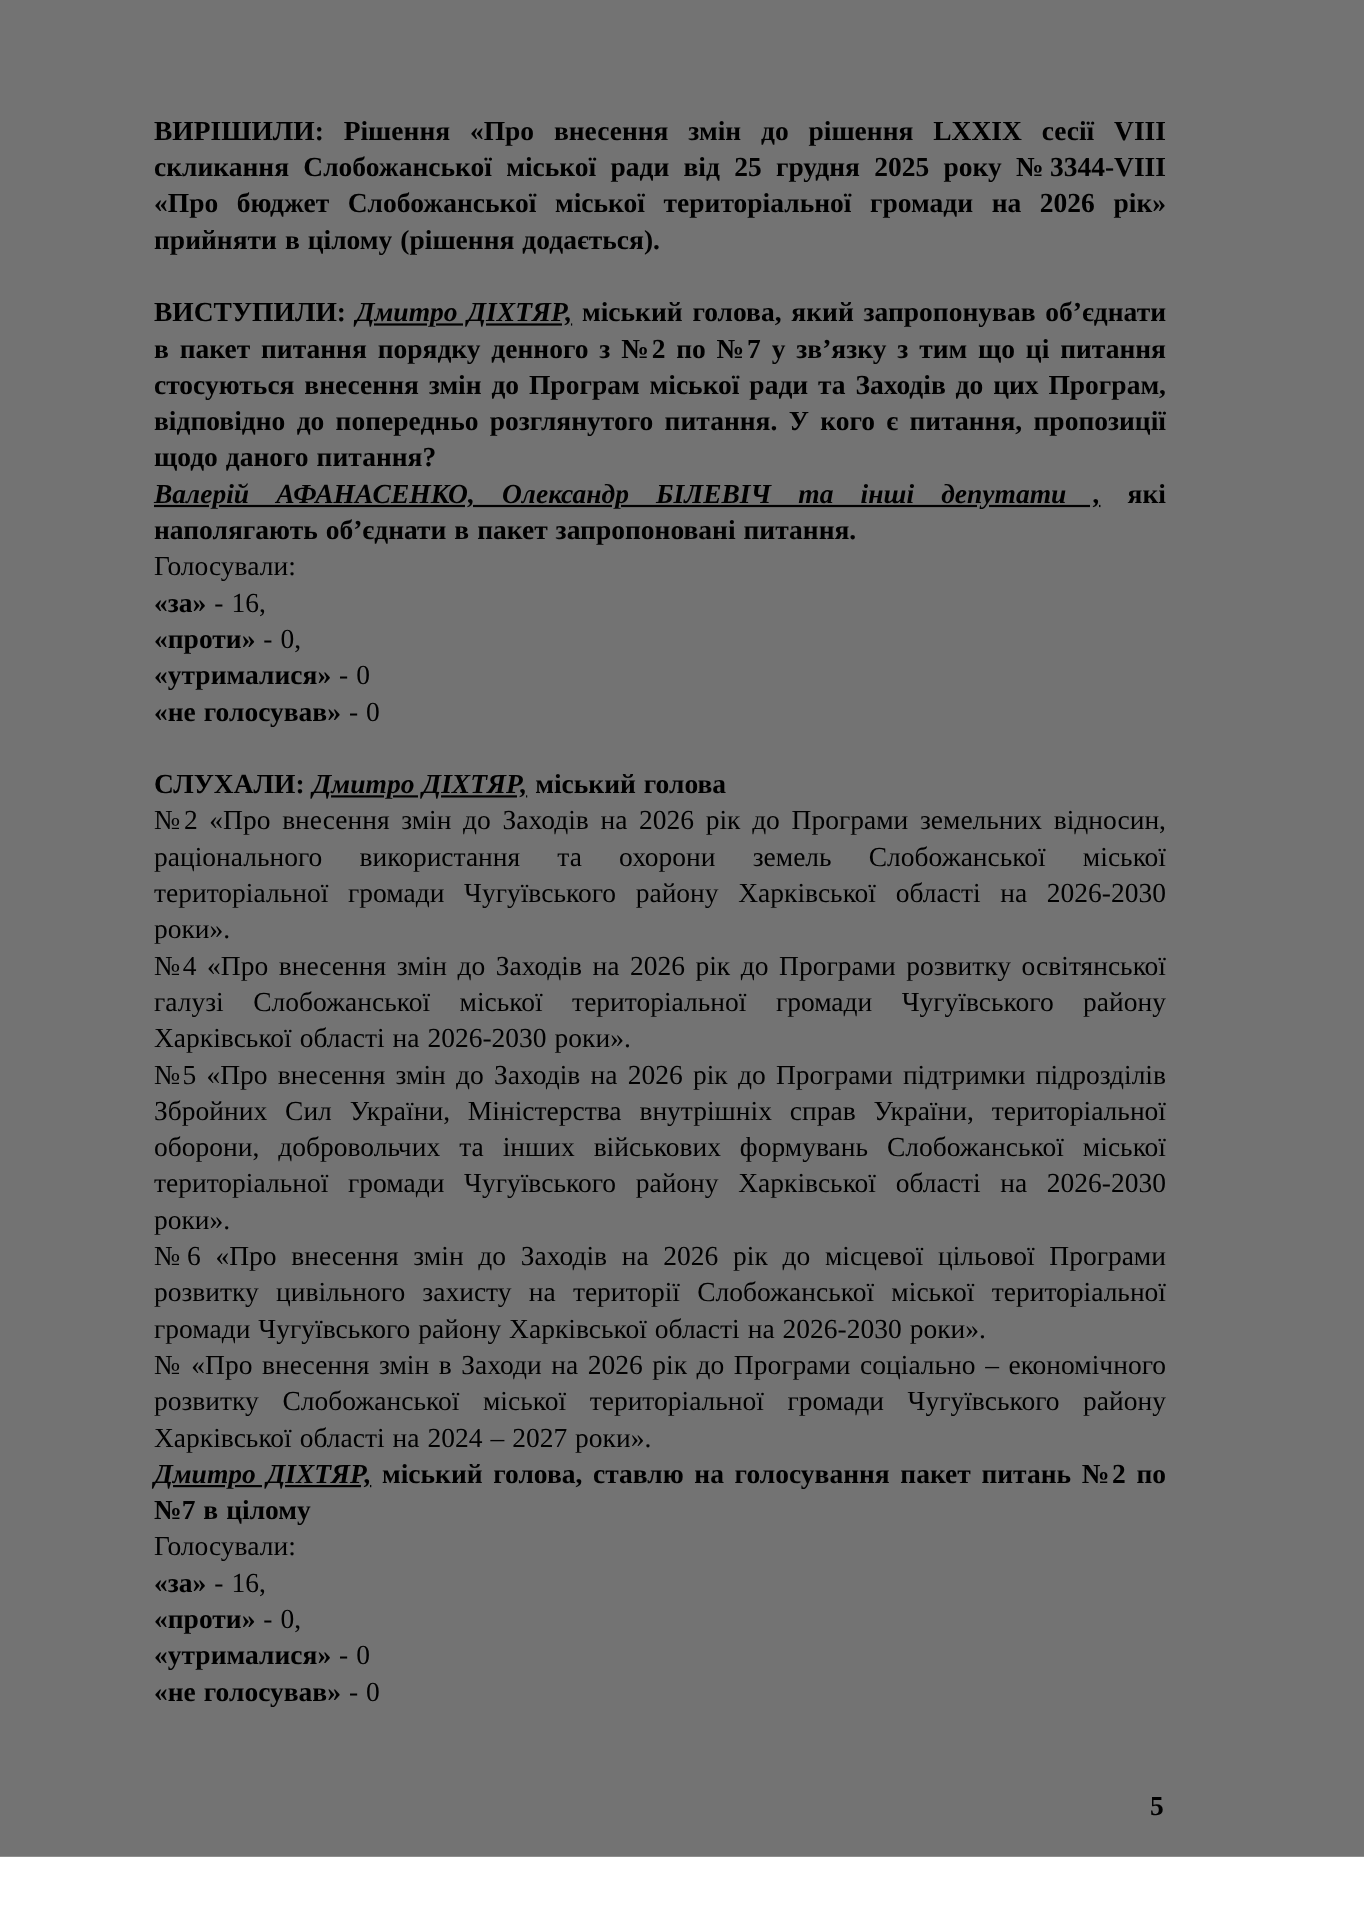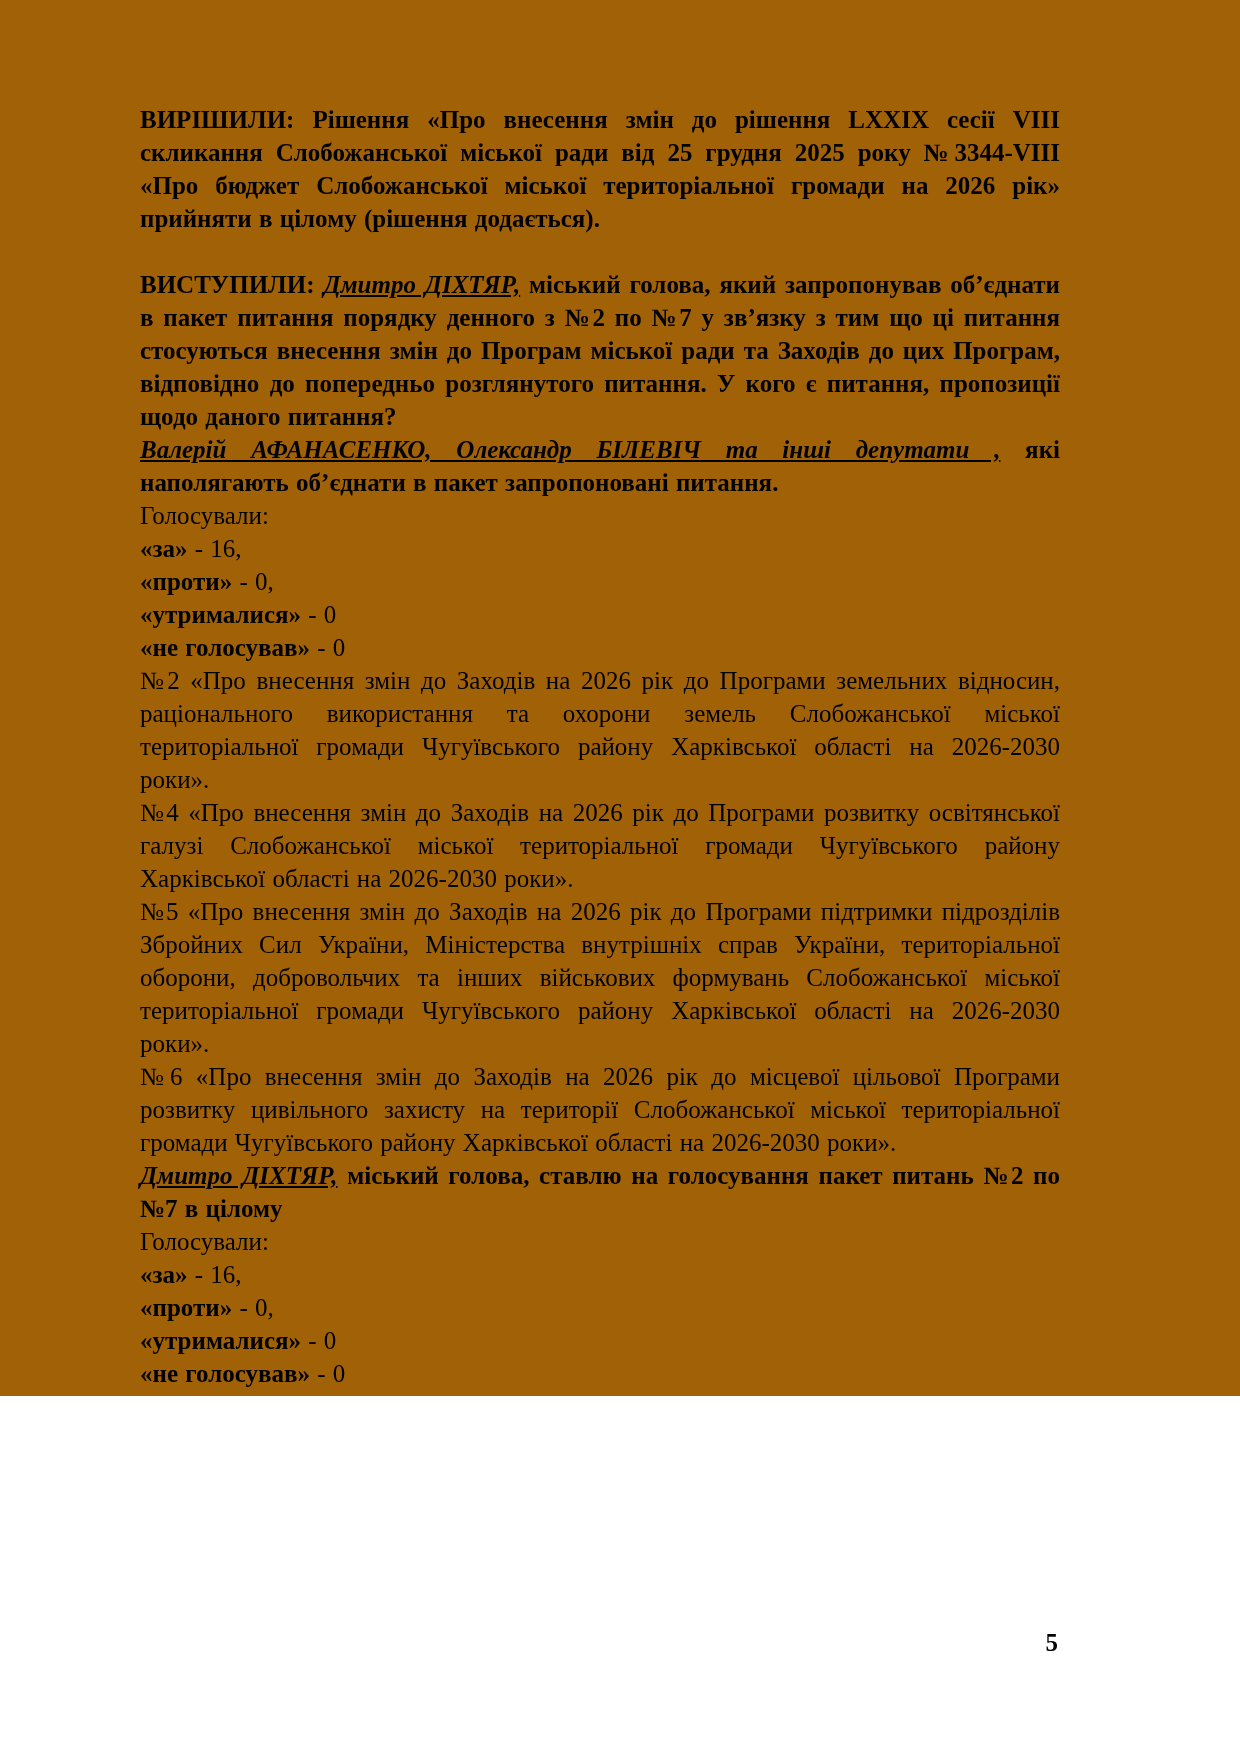--- a/index.html
+++ b/index.html
@@ -10,23 +10,23 @@
   body {
     width: 1240px;
     height: 1754px;
     font-family: "Liberation Serif", "DejaVu Serif", serif;
     color: #000000;
   }
   .page {
     position: relative;
     box-sizing: border-box;
     width: 1240px;
-    height: 1396px;
+    height: 1688px;
     padding: 103px 180px 0 140px;
-    background: #a16207;
+    background: #737373;
   }
   .para {
     margin: 0;
     font-size: 25px;
     line-height: 33px;
     text-align: justify;
     word-spacing: 1px;
   }
   .gap {
     margin-top: 33px;
@@ -52,24 +52,26 @@
 
 <div class="page">
   <p class="para"><span class="r-b">ВИРІШИЛИ: </span><span class="r-b">Рішення «Про  внесення змін до рішення LXXIX сесії VIII скликання Слобожанської  міської ради від 25 грудня 2025 року №3344-VIII «Про бюджет Слобожанської міської територіальної громади на 2026 рік» прийняти  в цілому (рішення додається).</span></p>
   <p class="para gap"><span class="r-b">ВИСТУПИЛИ: </span><span class="r-u">Дмитро ДІХТЯР,</span><span class="r-b"> міський голова, який запропонував об’єднати в пакет питання порядку денного з №2 по №7 у зв’язку з тим що ці питання стосуються внесення змін до Програм міської ради та Заходів до цих Програм, відповідно до попередньо розглянутого питання. У кого є питання, пропозиції щодо даного питання?</span></p>
   <p class="para"><span class="r-u">Валерій АФАНАСЕНКО, Олександр БІЛЕВІЧ та інші депутати ,</span><span class="r-b"> які наполягають  об’єднати в пакет запропоновані питання.</span></p>
   <p class="para"><span class="r-n">Голосували:</span></p>
   <p class="para"><span class="r-b">«за»</span><span class="r-n"> - 16,</span></p>
   <p class="para"><span class="r-b">«проти»</span><span class="r-n"> - 0,</span></p>
   <p class="para"><span class="r-b">«утрималися»</span><span class="r-n"> - 0</span></p>
   <p class="para"><span class="r-b">«не голосував»</span><span class="r-n"> - 0</span></p>
+  <p class="para gap"><span class="r-b">СЛУХАЛИ: </span><span class="r-u">Дмитро ДІХТЯР,</span><span class="r-b"> міський голова</span></p>
   <p class="para"><span class="r-n">№2 «Про внесення змін до Заходів на 2026 рік до Програми земельних відносин, раціонального використання та охорони земель Слобожанської міської територіальної громади Чугуївського району Харківської області на 2026-2030 роки».</span></p>
   <p class="para"><span class="r-n">№4 «Про внесення змін до Заходів на 2026 рік до Програми розвитку освітянської галузі Слобожанської міської територіальної громади Чугуївського району Харківської області на 2026-2030 роки».</span></p>
   <p class="para"><span class="r-n">№5 «Про внесення змін до Заходів на 2026 рік до Програми підтримки підрозділів Збройних Сил України, Міністерства внутрішніх справ України, територіальної оборони, добровольчих та інших військових формувань  Слобожанської міської територіальної громади Чугуївського району Харківської області на 2026-2030 роки».</span></p>
   <p class="para"><span class="r-n">№6 «Про внесення змін до Заходів на 2026 рік до місцевої цільової Програми розвитку цивільного захисту на території Слобожанської міської територіальної громади Чугуївського району Харківської області на 2026-2030 роки».</span></p>
+  <p class="para"><span class="r-n">№ «Про  внесення змін в Заходи на 2026 рік до Програми соціально – економічного розвитку Слобожанської міської територіальної громади Чугуївського району Харківської області на 2024 – 2027 роки».</span></p>
   <p class="para"><span class="r-u">Дмитро ДІХТЯР,</span><span class="r-b"> міський голова, ставлю на голосування пакет питань  №2 по №7 в цілому</span></p>
   <p class="para"><span class="r-n">Голосували:</span></p>
   <p class="para"><span class="r-b">«за»</span><span class="r-n"> - 16,</span></p>
   <p class="para"><span class="r-b">«проти»</span><span class="r-n"> - 0,</span></p>
   <p class="para"><span class="r-b">«утрималися»</span><span class="r-n"> - 0</span></p>
   <p class="para"><span class="r-b">«не голосував»</span><span class="r-n"> - 0</span></p>
   <p class="para"></p>
 
   <div class="page-number">5</div>
 </div>

